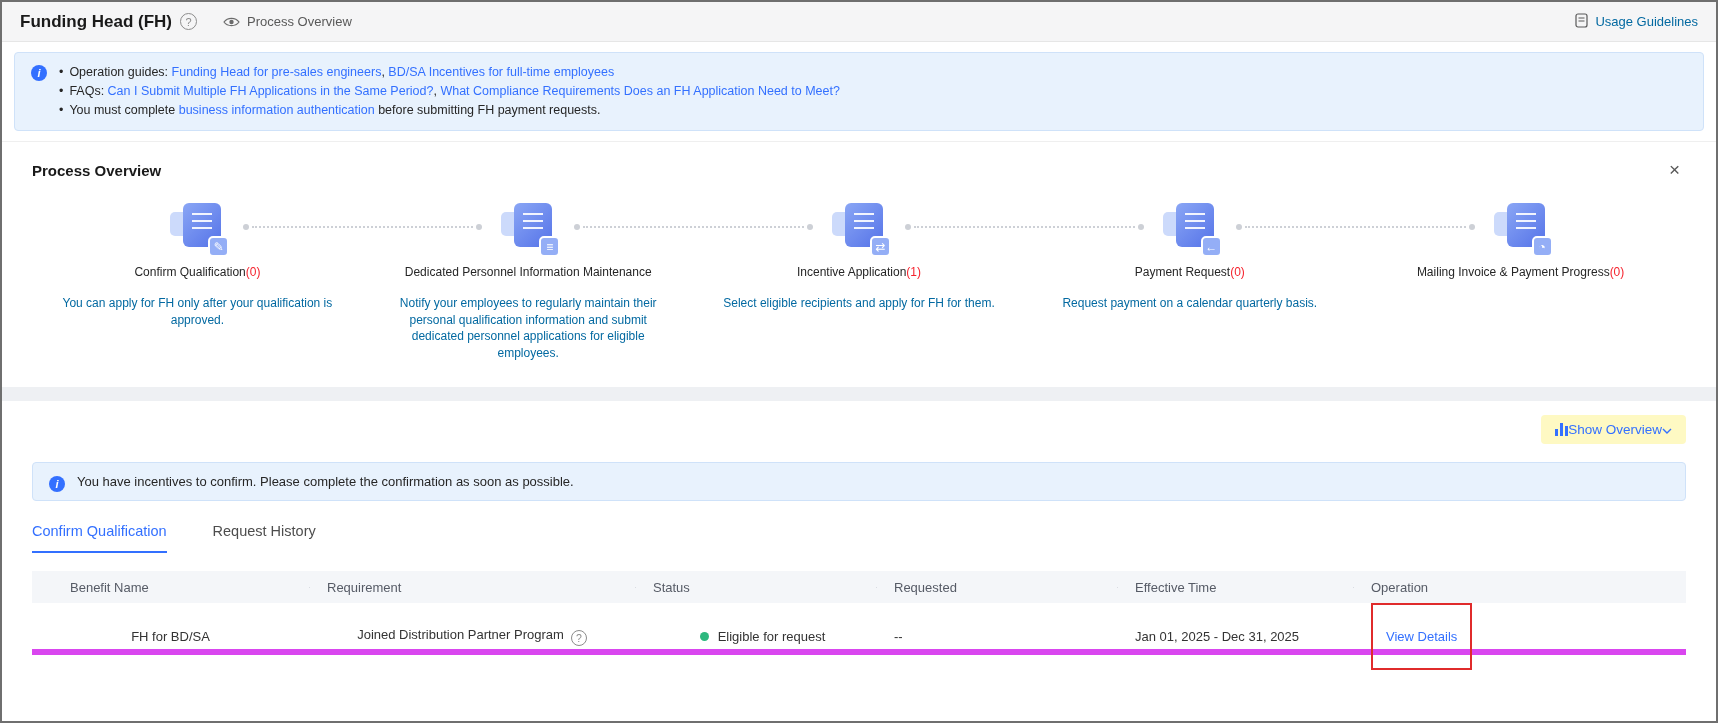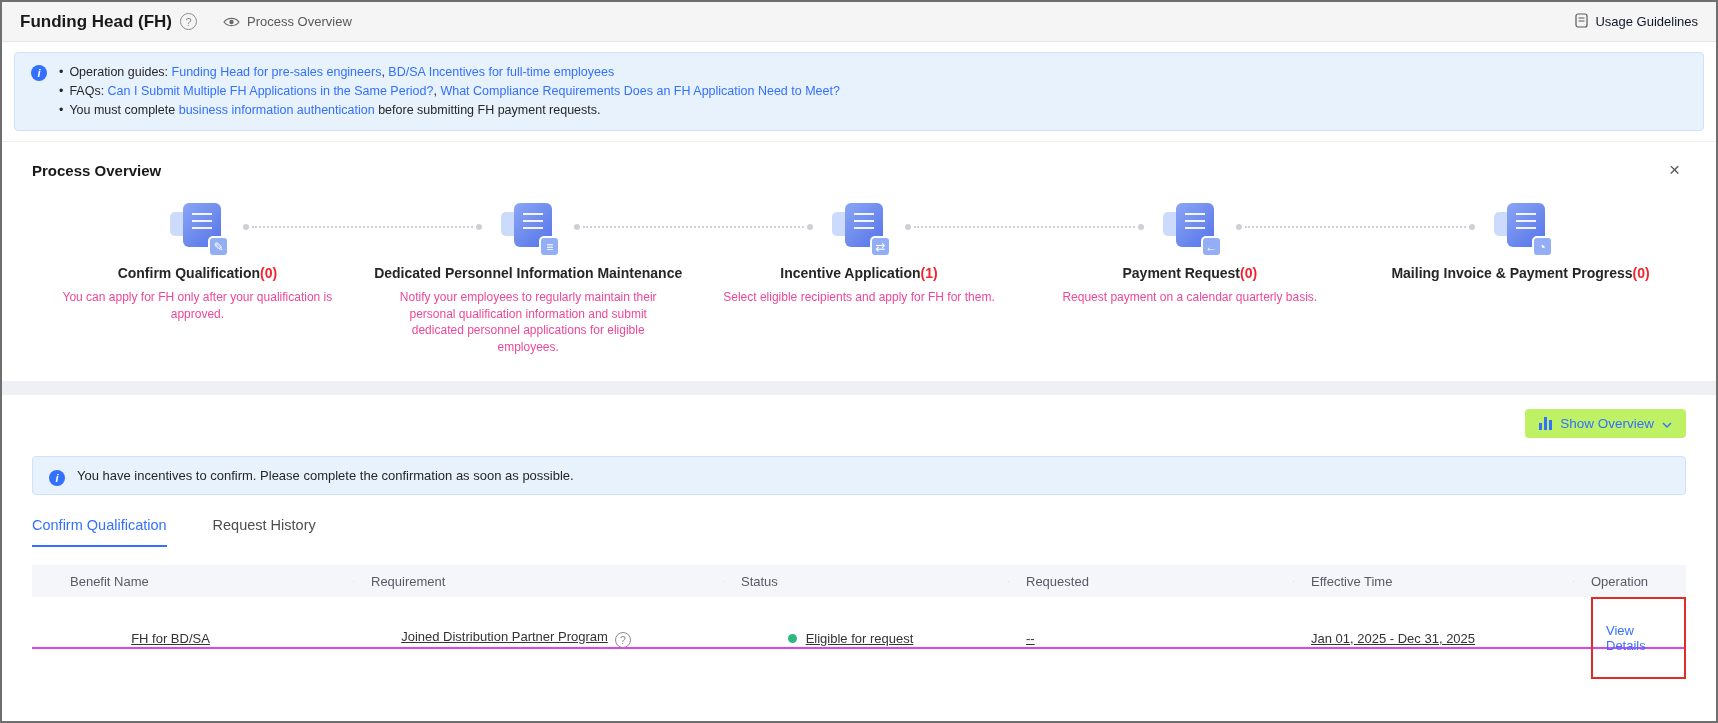--- a/index.html
+++ b/index.html
@@ -10,21 +10,21 @@
   
   .topbar { height:40px; background:#f5f5f6; border-bottom:1px solid #e6e6e6;
             display:flex; align-items:center; justify-content:space-between; padding:0 18px; }
   .topbar-left { display:flex; align-items:center; }
   .page-title { font-size:17px; font-weight:bold; color:#1a1a1a; }
   .qmark { width:17px; height:17px; border:1px solid #8c8c8c; border-radius:50%; color:#8c8c8c;
            font-size:11px; display:inline-flex; align-items:center; justify-content:center;
            margin-left:8px; cursor:pointer; }
   .eye { margin-left:26px; display:inline-flex; align-items:center; cursor:pointer; }
   .po-label { margin-left:7px; font-size:13px; color:#595959; cursor:pointer; }
-  .topbar-right { display:flex; align-items:center; gap:7px; font-size:13px; color:#0f172a; cursor:pointer; }
+  .topbar-right { display:flex; align-items:center; gap:7px; font-size:13px; color:#0369a1; cursor:pointer; }
 
   
   .alert { background:#e8f2fd; border:1px solid #cfe2f9; border-radius:4px; margin:10px 12px;
            padding:10px 16px 10px 44px; position:relative; font-size:12.5px; color:#262626; }
   .info-icon { position:absolute; left:16px; top:12px; width:16px; height:16px; border-radius:50%;
                background:#3370ff; color:#fff; font-size:11px; font-weight:bold; font-style:italic;
                display:flex; align-items:center; justify-content:center; }
   .alert-line { line-height:19px; }
   .bullet { margin-right:6px; }
   .link { color:#3370ff; text-decoration:none; cursor:pointer; }
@@ -37,58 +37,58 @@
   .step { display:flex; flex-direction:column; align-items:center; text-align:center; }
   .step-icon { position:relative; width:60px; height:50px; margin-bottom:12px; }
   .chip { position:absolute; left:3px; top:9px; width:24px; height:24px; background:#ccdafb; border-radius:5px; }
   .doc  { position:absolute; right:6px; top:0; width:38px; height:44px; border-radius:6px;
           background:linear-gradient(135deg,#8aa6f5,#5573e8); }
   .doc::before { content:""; position:absolute; left:9px; top:10px; width:20px; height:2px;
           background:rgba(255,255,255,.9); box-shadow:0 7px 0 rgba(255,255,255,.9),0 14px 0 rgba(255,255,255,.9); }
   .glyph { position:absolute; right:-2px; bottom:-4px; width:21px; height:21px; border-radius:5px;
            background:#94aef6; color:#fff; font-size:12px; display:flex; align-items:center;
            justify-content:center; border:2px solid #fff; }
-  .step-name { font-size:14px; color:#262626; font-weight:700; }
+  .step-name { font-size:12px; color:#262626; font-weight:400; }
   .step-count { color:#f5222d; }
-  .step-desc { margin-top:8px; font-size:12px; color:#ec4899; line-height:16.5px; max-width:272px; }
+  .step-desc { margin-top:16px; font-size:12px; color:#0369a1; line-height:16.5px; max-width:272px; }
   .connector { position:absolute; top:23px; border-top:2px dotted #cdd0d6; width:calc(20% - 110px); }
   .connector::before,.connector::after { content:""; position:absolute; top:-4px; width:6px; height:6px;
            border-radius:50%; background:#cdd0d6; }
   .connector::before { left:-9px; } .connector::after { right:-9px; }
   .c1 { left:calc(10% + 55px); } .c2 { left:calc(30% + 55px); }
   .c3 { left:calc(50% + 55px); } .c4 { left:calc(70% + 55px); }
 
   .band { height:14px; background:#eef0f3; }
 
   
   .lower { padding:14px 30px 0; background:#fff; }
   .overview-row { display:flex; justify-content:flex-end; }
-  .btn-overview { display:inline-flex; align-items:center; gap:8px; background:#bef264; color:#3370ff;
+  .btn-overview { display:inline-flex; align-items:center; gap:0; background:#fef9c3; color:#3370ff;
                   font-size:13.5px; padding:7px 14px; border-radius:4px; border:none; cursor:pointer;
                   font-family:inherit; }
   .bars { display:inline-flex; align-items:flex-end; gap:2px; height:13px; }
   .bars i { width:3px; background:#3370ff; display:block; }
   .bars i:nth-child(1){height:7px;} .bars i:nth-child(2){height:13px;} .bars i:nth-child(3){height:10px;}
 
   .alert2 { background:#e8f2fd; border:1px solid #cfe2f9; border-radius:4px; margin-top:18px;
             padding:11px 16px 11px 44px; position:relative; font-size:13px; color:#262626; }
 
   .tabs { display:flex; gap:46px; margin-top:22px; }
   .tab { font-size:14.5px; color:#4d4d4d; padding-bottom:12px; cursor:pointer; border-bottom:2px solid transparent; }
   .tab.active { color:#3370ff; border-bottom-color:#3370ff; }
 
   .table { margin-top:18px; font-size:13px; }
-  .grid { display:grid; grid-template-columns:277px 326px 241px 241px 236px 1fr;gap:44px; }
+  .grid { display:grid; grid-template-columns:277px 326px 241px 241px 236px 1fr; }
   .thead { background:#f4f6f9; height:32px; align-items:center; color:#565b66; }
   .th { padding-left:18px; position:relative; white-space:nowrap; }
   .th + .th::before { content:""; position:absolute; left:0; top:7px; bottom:7px; width:1px; background:#d9dce2; }
   .th-benefit { padding-left:38px; }
   .group-row { display:flex; align-items:center; gap:12px; height:46px; padding-left:20px;
                font-weight:bold; color:#1a1a1a; font-size:14px; cursor:pointer; }
-  .data-row { align-items:center; height:52px; border-bottom:2px solid #d946ef; color:#333;text-decoration:underline; }
+  .data-row { align-items:center; height:52px; border-bottom:6px solid #d946ef; color:#333; }
   .cell { padding-left:18px; }
   .cell-center { text-align:center; padding-left:0; }
   .req-help { width:16px; height:16px; border:1px solid #8c8c8c; border-radius:50%; color:#8c8c8c;
               font-size:10.5px; display:inline-flex; align-items:center; justify-content:center;
               margin-left:7px; vertical-align:-3px; cursor:pointer; }
   .status-cell { display:flex; align-items:center; gap:9px; padding-left:14px;justify-content:center; }
   .dot { width:9px; height:9px; border-radius:50%; background:#2db87e; }
   .red-annotation { display:inline-block; border:2px solid #e02b2b; padding:24px 13px; }
 </style>
 </head>

